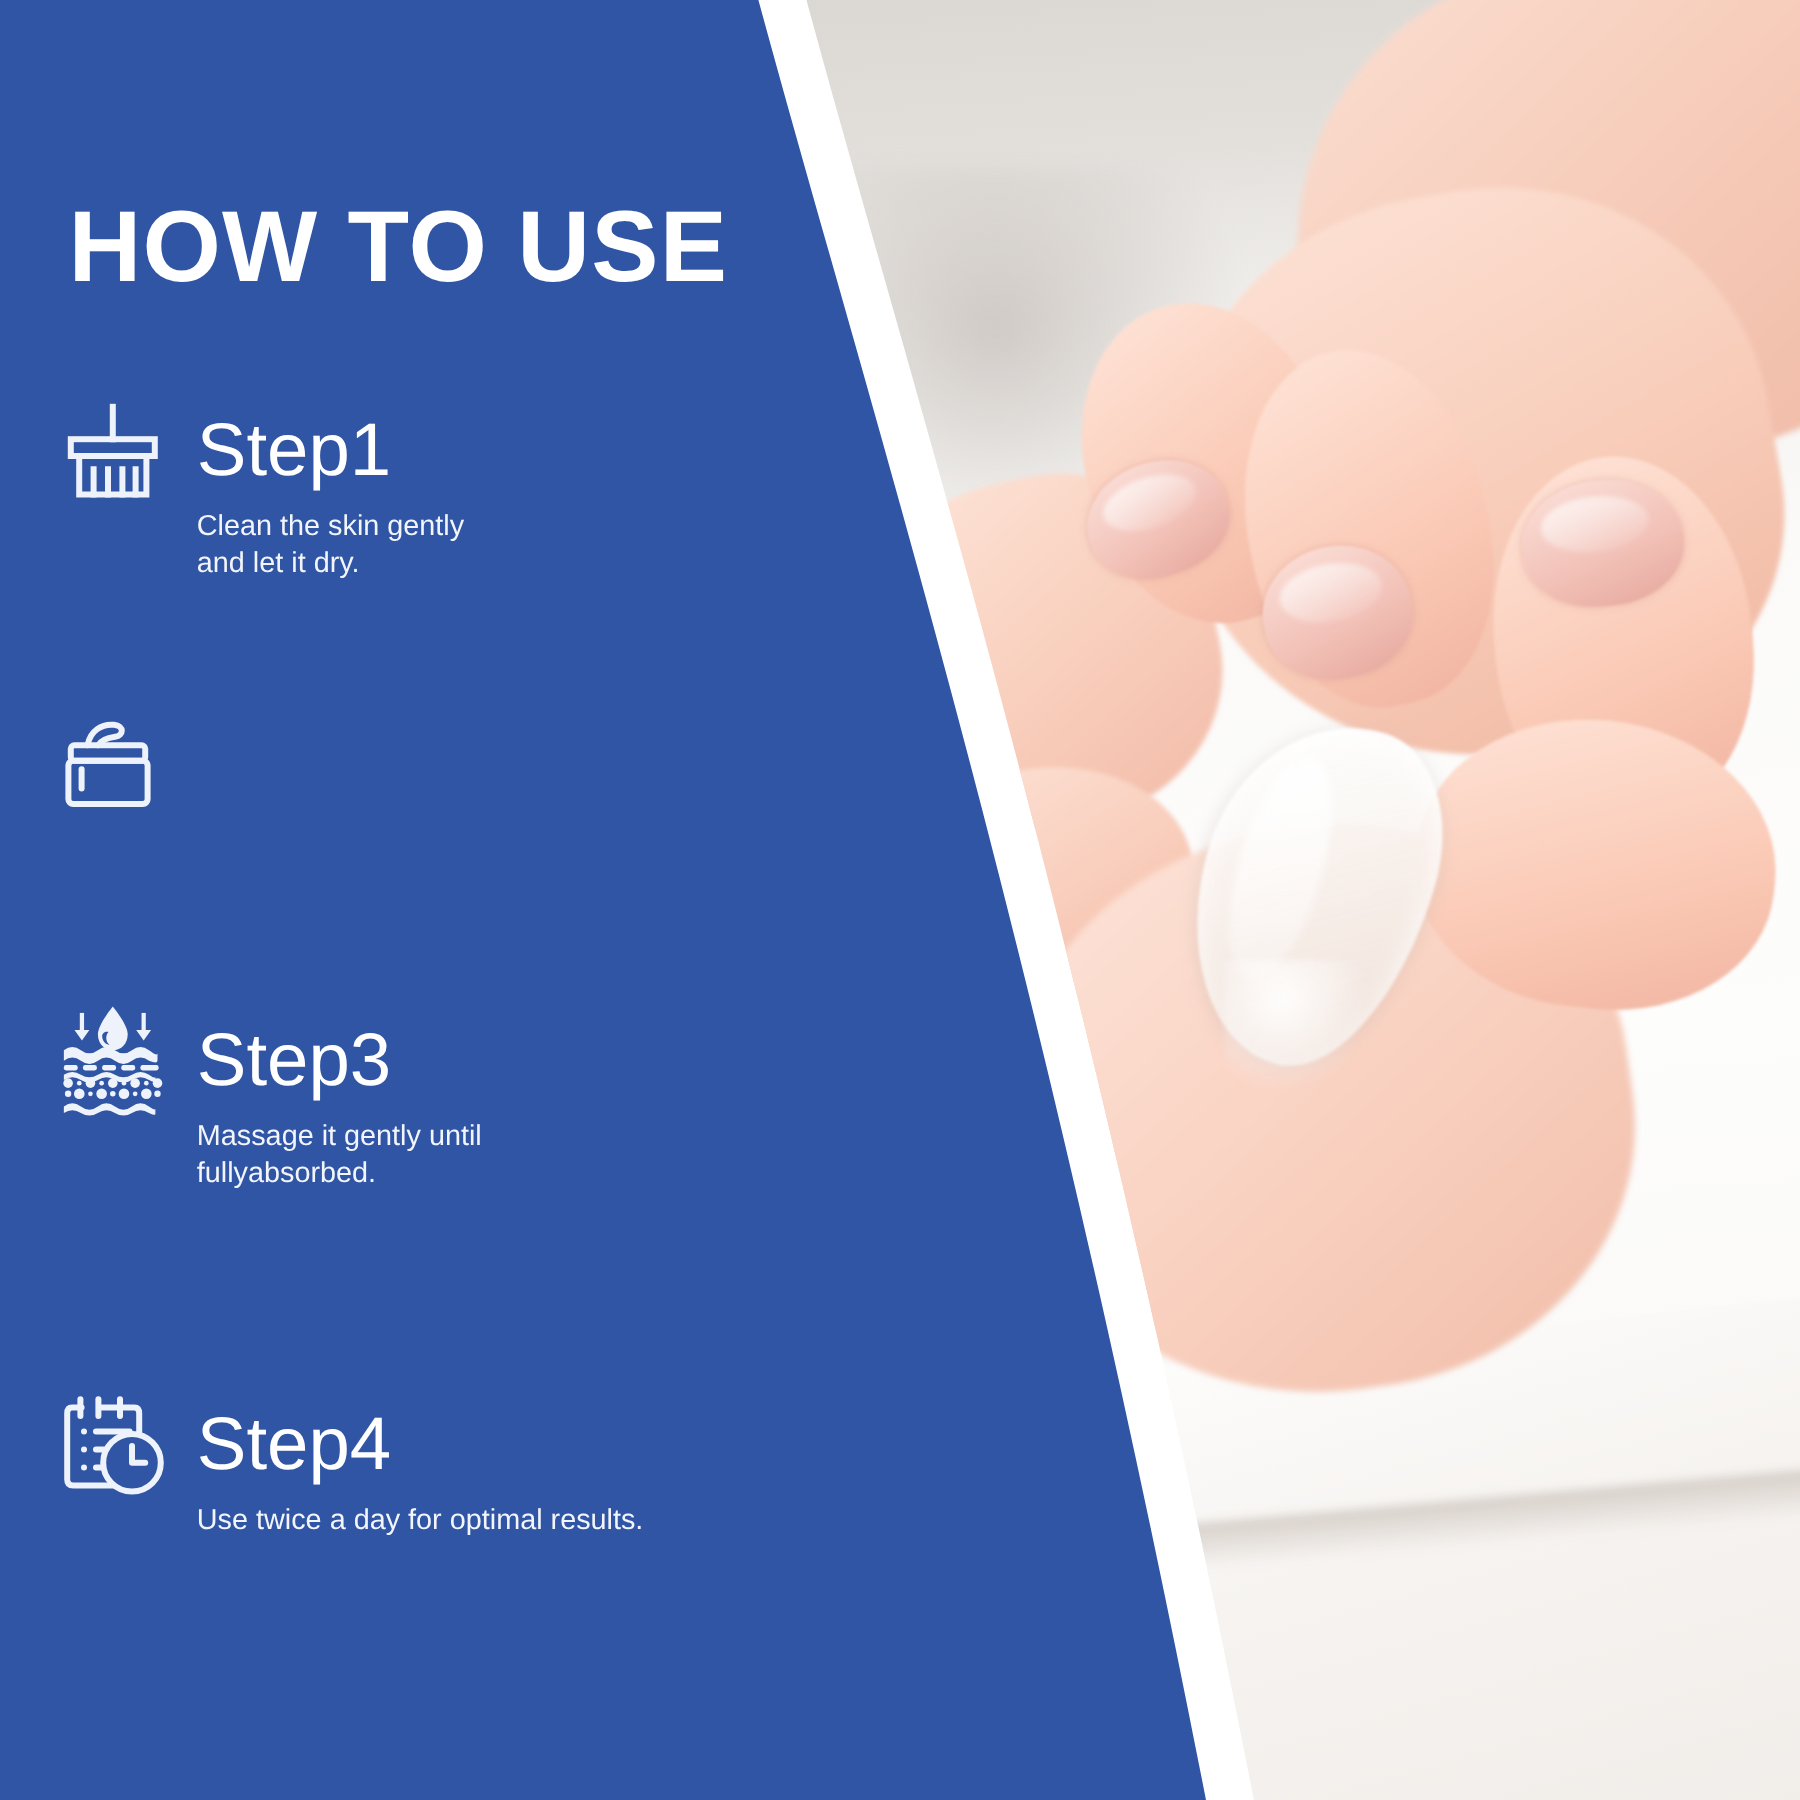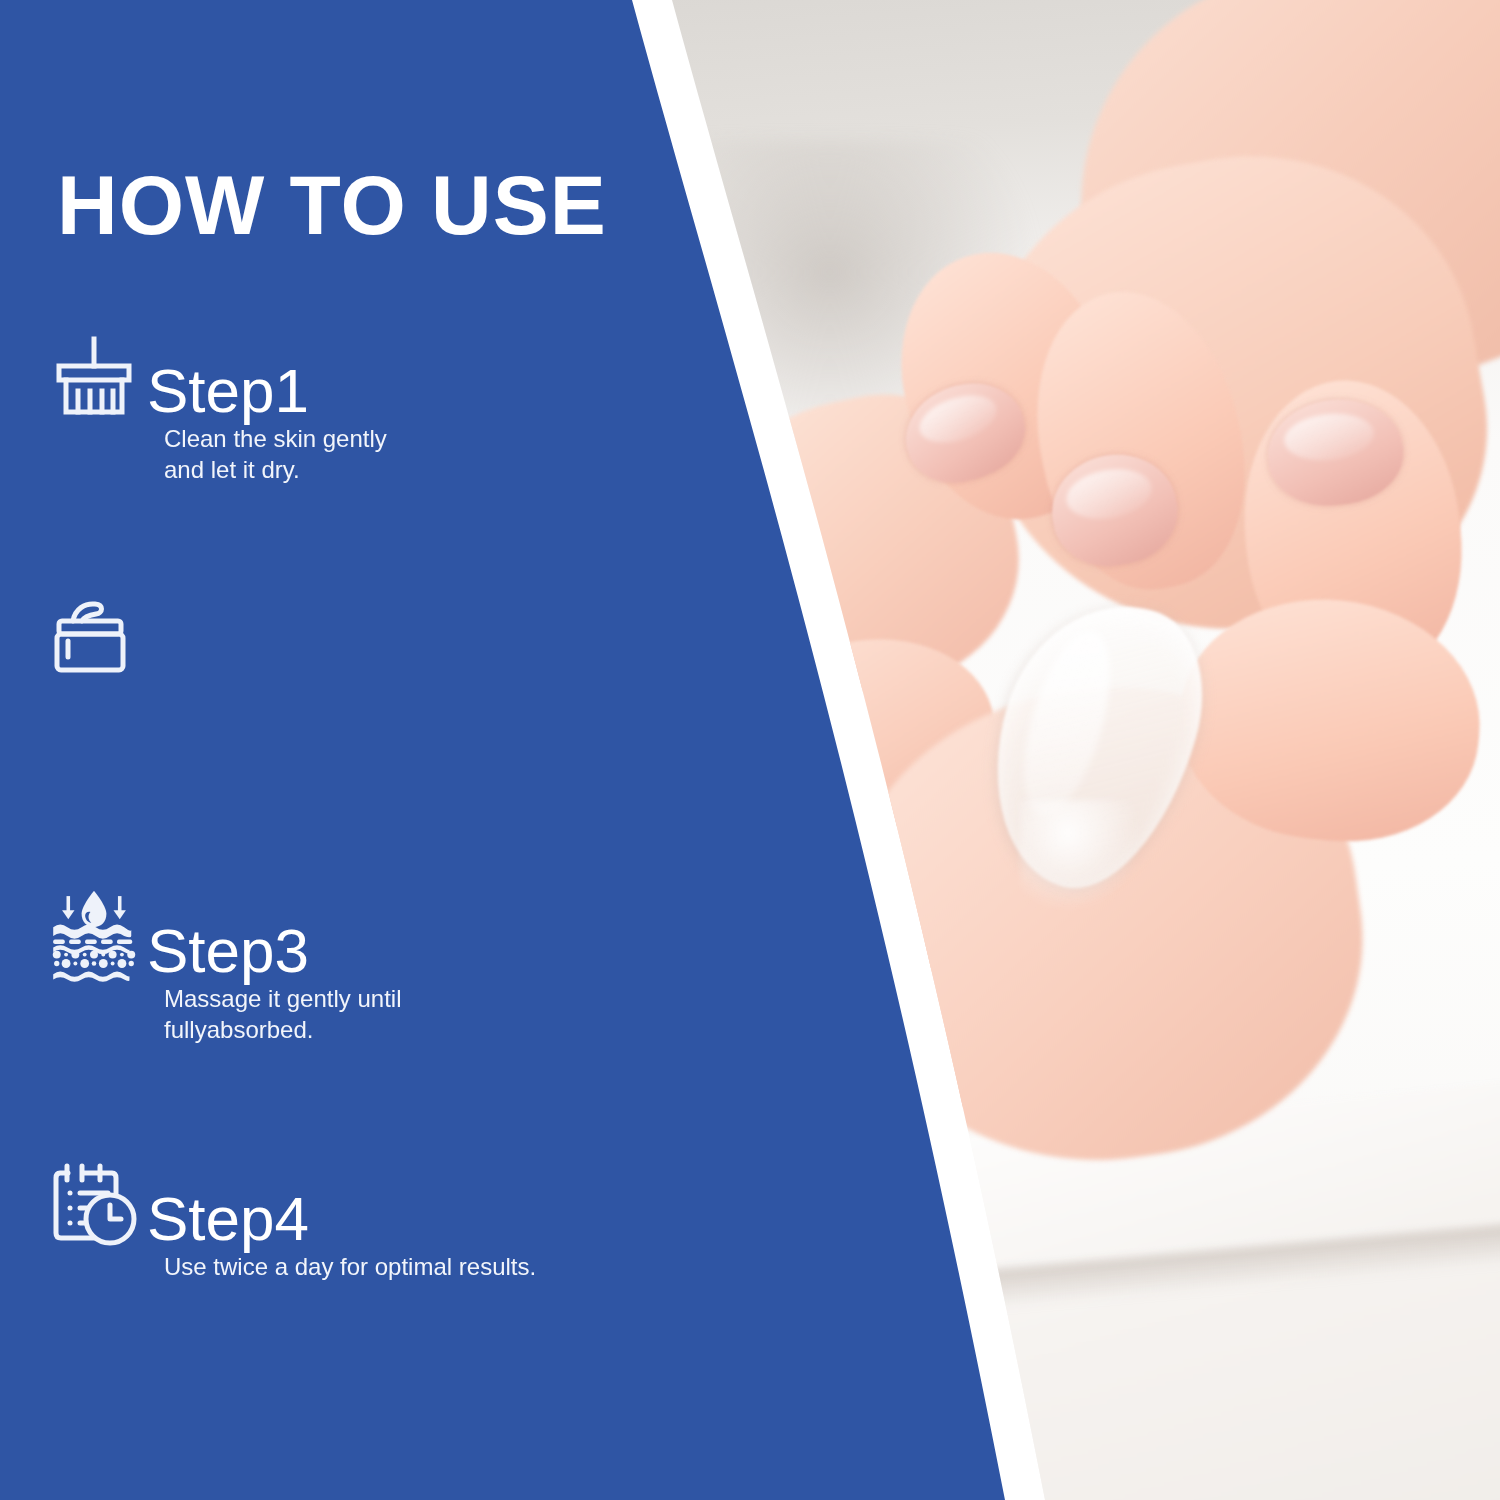--- a/index.html
+++ b/index.html
@@ -168,22 +168,22 @@
     white-space:nowrap;
   }
 
   .step{
     position:absolute;
     left:46px;
     width:660px;
   }
   .step-head{
     display:flex;
-    align-items:flex-end;
-    gap:5px;
+    align-items:center;
+    gap:22px;
     height:92px;
   }
   .icon-box{
     width:96px; height:92px;
     display:flex; align-items:center; justify-content:center;
     flex:0 0 96px;
   }
   .icon-box svg{ display:block; }
   .step-label{
     font-size:62px;
@@ -199,21 +199,21 @@
     font-weight:300;
     color:#f2f5fb;
     line-height:1.28;
     max-width:530px;
     white-space:pre-line;
   }
 
   
   #step-1{ top:330px; }
   #step-2{ top:592px; }
-  #step-3{ top:890px; }
+  #step-3{ top:838px; }
   #step-4{ top:1158px; }
   #step-4 .step-desc{ max-width:640px; }
 </style>
 </head>
 <body>
 
 <div id="canvas">
 
   <div class="photo-wrap">
     <div class="photo">

